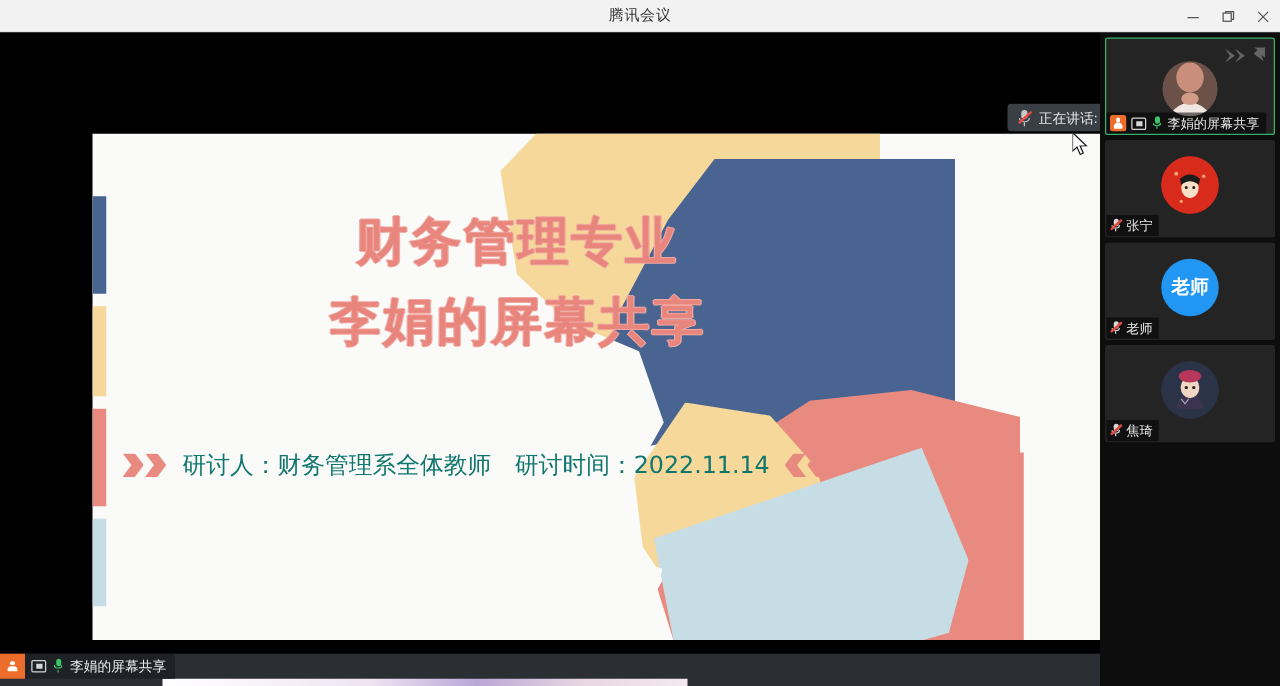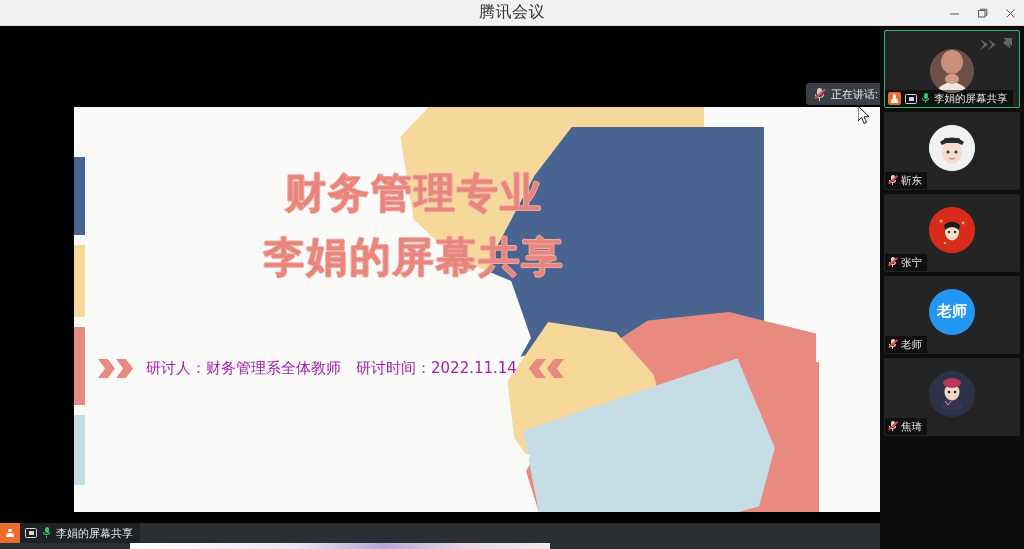--- a/index.html
+++ b/index.html
@@ -10,21 +10,21 @@
   }
   #app { position:relative; width:1024px; height:549px; background:#000; }
 
   
   .titlebar{
     position:absolute; left:0; top:0; width:1024px; height:26px;
     background:#f2f2f2; border-bottom:1px solid #e0e0e0;
     display:flex; align-items:center; justify-content:center;
   }
   .titlebar .tb-title{
-    font-size:16px; color:#333; letter-spacing:.5px;
+    font-size:12px; color:#333; letter-spacing:.5px;
   }
   .wincontrols{
     position:absolute; right:0; top:0; height:26px;
     display:flex; align-items:stretch;
   }
   .wc{
     width:28px; display:flex; align-items:center; justify-content:center;
     color:#555; font-size:12px; line-height:1;
   }
   .wc svg{ display:block; }
@@ -152,21 +152,21 @@
   .chev-left,.chev-right{ display:flex; align-items:center; gap:-2px; flex:none; }
   .chev{
     width:17px; height:19px; background:#e98a80;
     clip-path:polygon(0% 0%, 58% 0%, 100% 50%, 58% 100%, 0% 100%, 42% 50%);
     margin-right:1px;
   }
   .chev.flip{
     clip-path:polygon(100% 0%, 42% 0%, 0% 50%, 42% 100%, 100% 100%, 58% 50%);
   }
   .sub-text{
-    font-size:15px; color:#a21caf; white-space:nowrap;
+    font-size:19px; color:#0f766e; white-space:nowrap;
     font-family:"DejaVu Sans","Liberation Sans",sans-serif;
   }
 
   
   .sidebar{
     position:absolute; right:0; top:26px; width:144px; height:523px;
     background:#0d0d0d; padding:4px 4px 0 4px;
   }
   .tile{
     position:relative; width:136px; height:78px; margin-bottom:4px;
@@ -368,42 +368,20 @@
         <span class="share-ic"></span>
         <span class="mic-sm on">
           <span class="b"></span>
             <span class="a"></span>
             <span class="s"></span>
         </span>
         <span class="nm">李娟的屏幕共享</span>
       </div>
     </div>
 
-    <div class="tile">
-      <div class="av" style="background:#f1f1f1;">
-        <svg width="46" height="46" viewBox="0 0 46 46">
-          <circle cx="23" cy="23" r="23" fill="#f1f1f1"></circle>
-          <ellipse cx="23" cy="27" rx="10" ry="12" fill="#f5dcd0"></ellipse>
-          <path d="M11 17 Q23 8 35 17 L33 20 Q23 14 13 20 Z" fill="#2b2b2b"></path>
-          <rect x="15" y="13" width="16" height="5" rx="1.5" fill="#2b2b2b"></rect>
-          <circle cx="19" cy="27" r="1.5" fill="#333"></circle>
-          <circle cx="27" cy="27" r="1.5" fill="#333"></circle>
-          <path d="M20 33 Q23 35 26 33" stroke="#c4837a" stroke-width="1.4" fill="none"></path>
-        </svg>
-      </div>
-      <div class="namebar">
-        <span class="mic-sm off">
-          <span class="b"></span>
-            <span class="a"></span>
-            <span class="s"></span>
-            <span class="x"></span>
-        </span>
-        <span class="nm">靳东</span>
-      </div>
-    </div>
 
     <div class="tile">
       <div class="av" style="background:#d92b1c;">
         <svg width="46" height="46" viewBox="0 0 46 46">
           <circle cx="23" cy="23" r="23" fill="#d92b1c"></circle>
           <ellipse cx="23" cy="25" rx="7" ry="8.5" fill="#f6e0c8"></ellipse>
           <path d="M15 18 Q23 11 31 18 L30 23 Q23 17 16 23 Z" fill="#1c1c1c"></path>
           <circle cx="20" cy="25" r="1.2" fill="#222"></circle>
           <circle cx="26" cy="25" r="1.2" fill="#222"></circle>
           <circle cx="12" cy="14" r="1.6" fill="#ffd9a0" opacity=".7"></circle>

